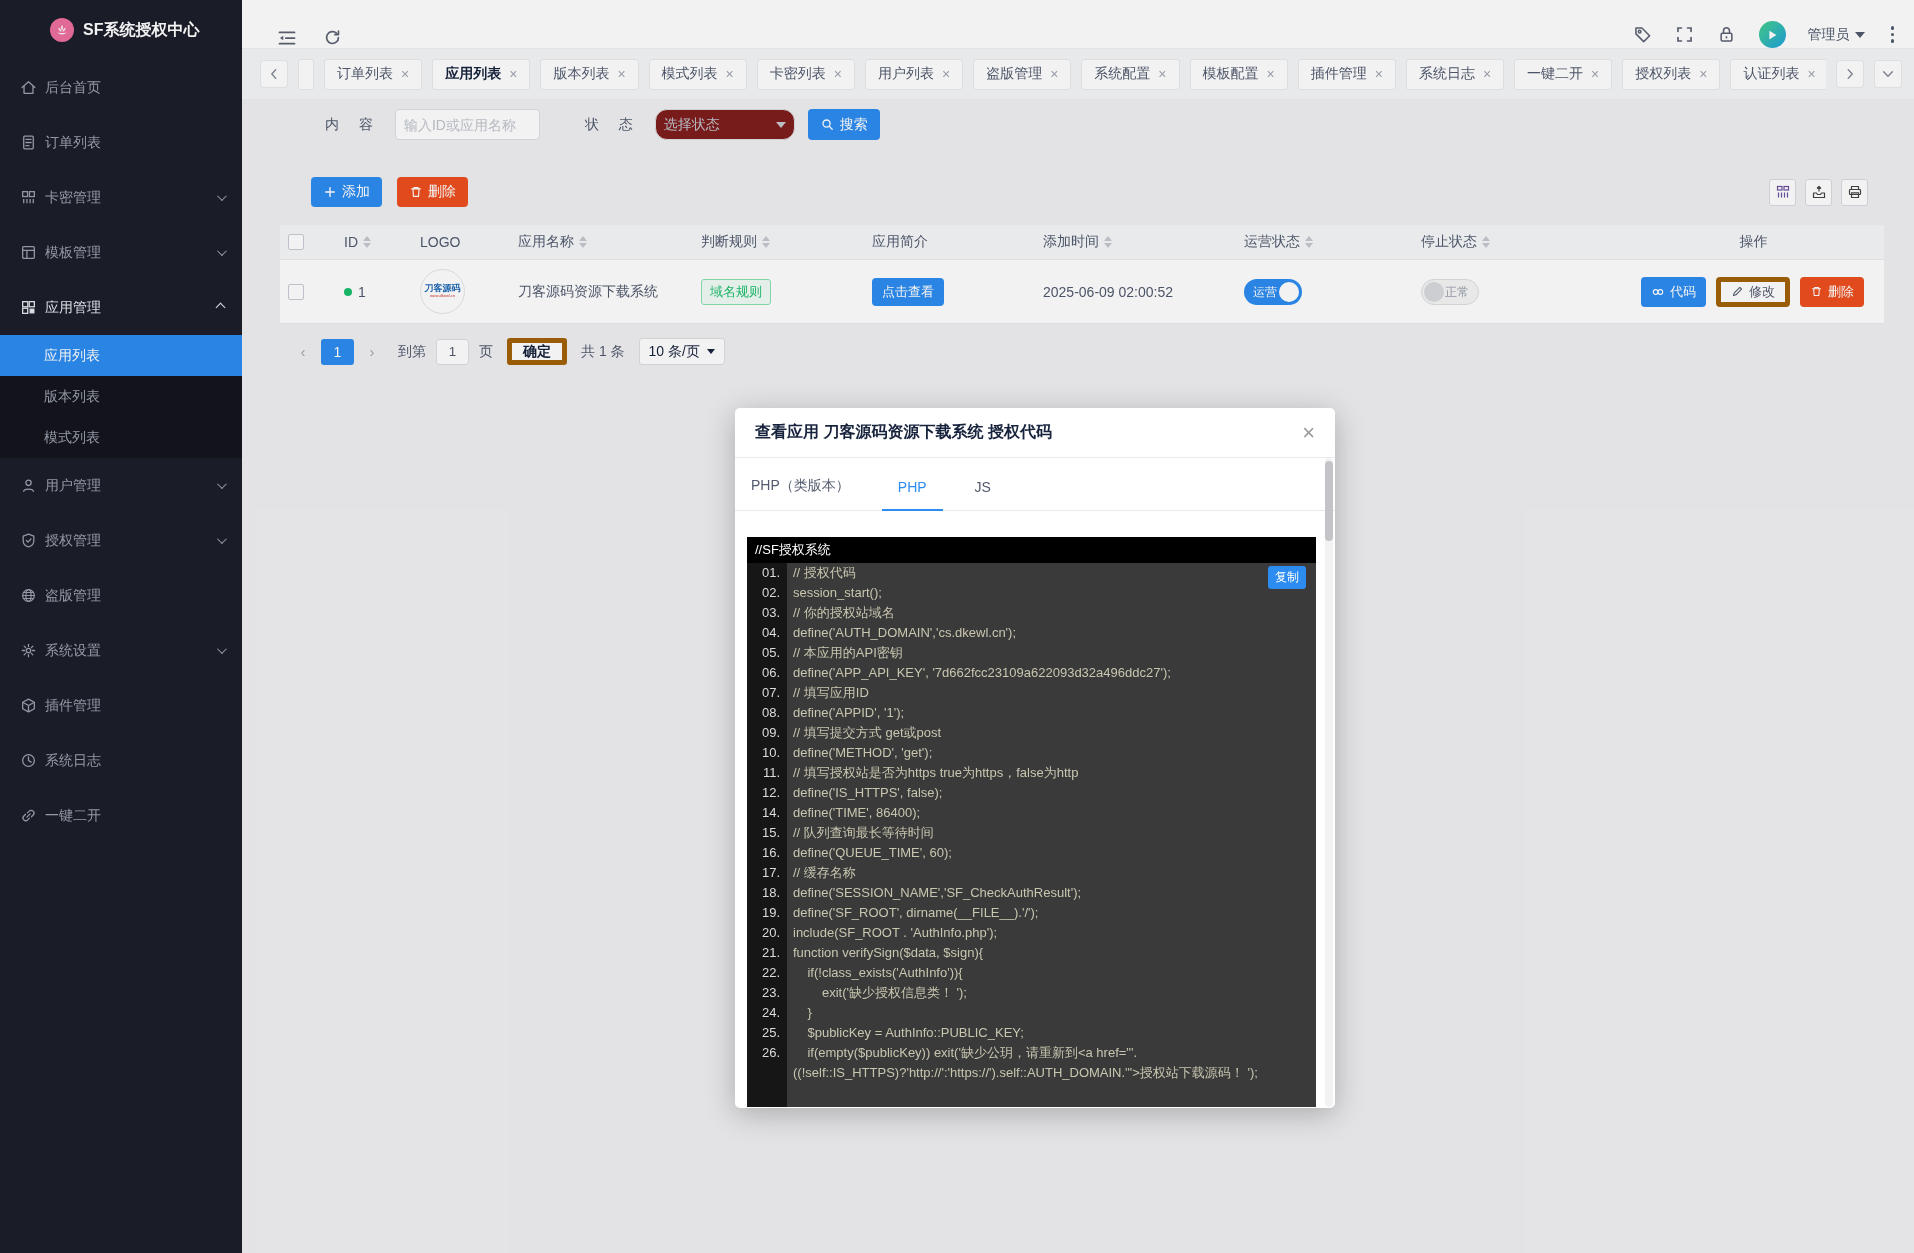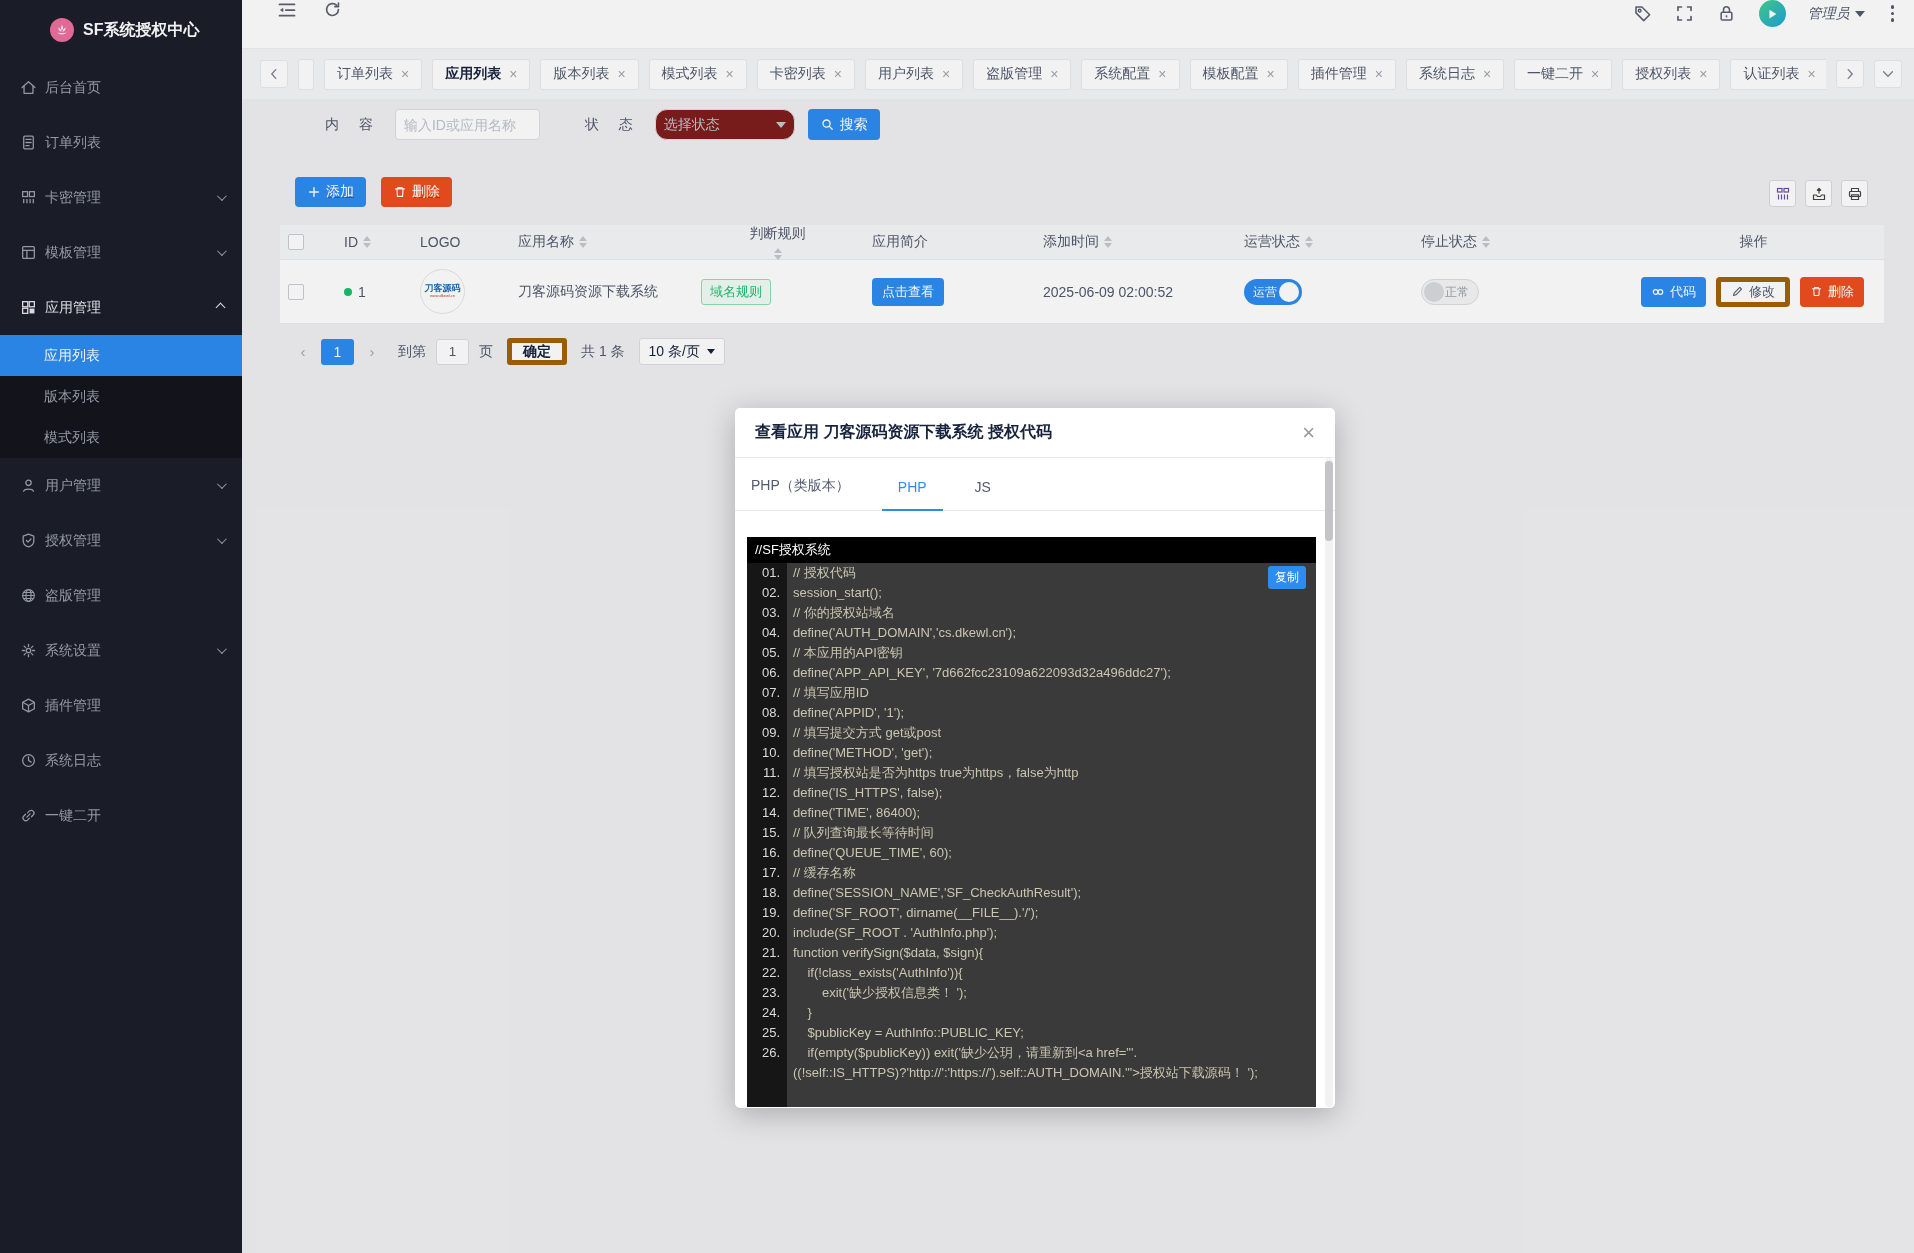--- a/index.html
+++ b/index.html
@@ -20,21 +20,21 @@
   .mi .s-arrow { position:absolute; right:18px; width:7px; height:7px; border-right:1.4px solid #9ca1ad;
     border-bottom:1.4px solid #9ca1ad; transform:rotate(45deg) translateY(-2px); }
   .mi.parent { color:#e8eaf0; }
   .mi.parent .s-arrow { transform:rotate(225deg); border-color:#e8eaf0; }
   .mi.sub { height:41px; background:#13151d; padding-left:44px; }
   .mi.sub .s-label { margin-left:0; }
   .mi.sub.active { background:#2d8cf0; color:#fff; }
 
   
   .topbar { position:absolute; left:242px; top:0; width:1672px; height:49px; background:#fff;
-    display:flex; align-items:flex-start; border-bottom:1px solid #f0f0f0; z-index:5;font-style:italic; }
+    display:flex; align-items:flex-end; border-bottom:1px solid #f0f0f0; z-index:5; }
   .topbar .hicon { width:20px; height:20px; color:#5c6270; display:inline-flex; cursor:pointer; }
   .tb-left { display:flex; align-items:center; gap:26px; padding-left:35px; }
   .tb-right { margin-left:auto; display:flex; align-items:center; gap:22px; padding-right:16px; }
   .avatar { width:27px; height:27px; border-radius:50%; background:linear-gradient(135deg,#45d18a,#1fa2e0);
     display:flex; align-items:center; justify-content:center; }
   .admin-name { font-size:14px; color:#515a6e; display:flex; align-items:center; gap:5px; cursor:pointer; }
   .caret-down { width:0; height:0; border-left:5px solid transparent; border-right:5px solid transparent;
     border-top:6px solid #515a6e; }
   .vdots { display:inline-flex; flex-direction:column; gap:3px; cursor:pointer; padding:2px 4px; }
   .vdots i { width:3.5px; height:3.5px; border-radius:50%; background:#515a6e; }
@@ -63,21 +63,21 @@
   .sel .sel-caret { margin-left:auto; width:0; height:0; border-left:5px solid transparent;
     border-right:5px solid transparent; border-top:6px solid #c5c8ce; }
   .gap45 { width:45px; }
   .btn { border:none; border-radius:4px; display:inline-flex; align-items:center; justify-content:center;
     gap:5px; cursor:pointer; font-size:14px; font-family:inherit; }
   .btn-primary { background:#2d8cf0; color:#fff; }
   .btn-danger { background:#ed4f1f; color:#fff; }
   .btn-ghost { background:#fff; border:5px solid #a16207; color:#515a6e; }
   .search-btn { width:72px; height:31px; margin-left:13px; }
 
-  .toolbar { display:flex; align-items:flex-end; margin:36px 46px 0 53px; height:30px; position:relative;text-decoration:underline; }
+  .toolbar { display:flex; align-items:center; margin:36px 46px 0 69px; height:30px; position:relative; }
   .toolbar .btn { height:30px; padding:0 12px; }
   .tool-right { margin-left:auto; display:flex; gap:9px; }
   .sq-btn { width:27px; height:27px; background:#fff; border:1px solid #d7dbe0; border-radius:3px;
     display:flex; align-items:center; justify-content:center; cursor:pointer; }
 
   
   .table { margin:18px 30px 0 38px; width:1604px; }
   .thead { display:flex; background:#f6f7f9; height:35px; align-items:center; border-bottom:1px solid #e8eaec; }
   .th { font-size:14px; color:#515a6e; display:flex; align-items:center; gap:5px; padding-left:18px; flex:none; }
   .th.center { justify-content:center; padding-left:0; }
@@ -515,21 +515,21 @@
               </span>
           </div><div class="th" style="width: 98px;">
             <span>LOGO</span>
 
           </div><div class="th" style="width: 183px;">
             <span>应用名称</span>
             <span class="sort">
                 <i class="up"></i>
                 <i class="dn"></i>
               </span>
-          </div><div class="th" style="width: 171px; flex-direction: column;">
+          </div><div class="th" style="width: 171px;">
             <span>判断规则</span>
             <span class="sort">
                 <i class="up"></i>
                 <i class="dn"></i>
               </span>
           </div><div class="th" style="width: 171px;">
             <span>应用简介</span>
 
           </div><div class="th" style="width: 201px;">
             <span>添加时间</span>

